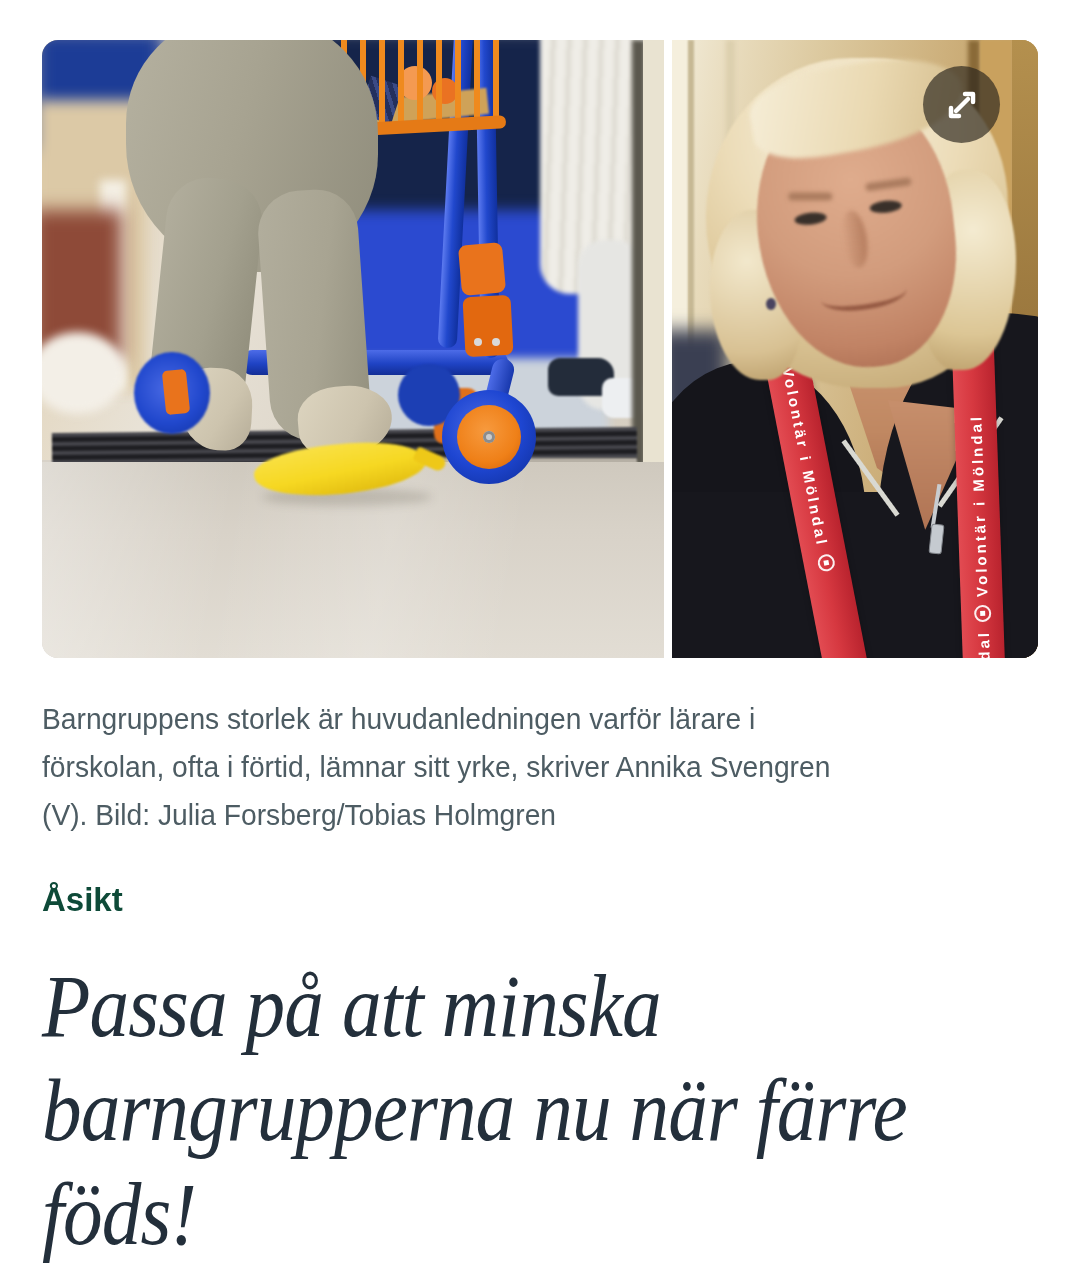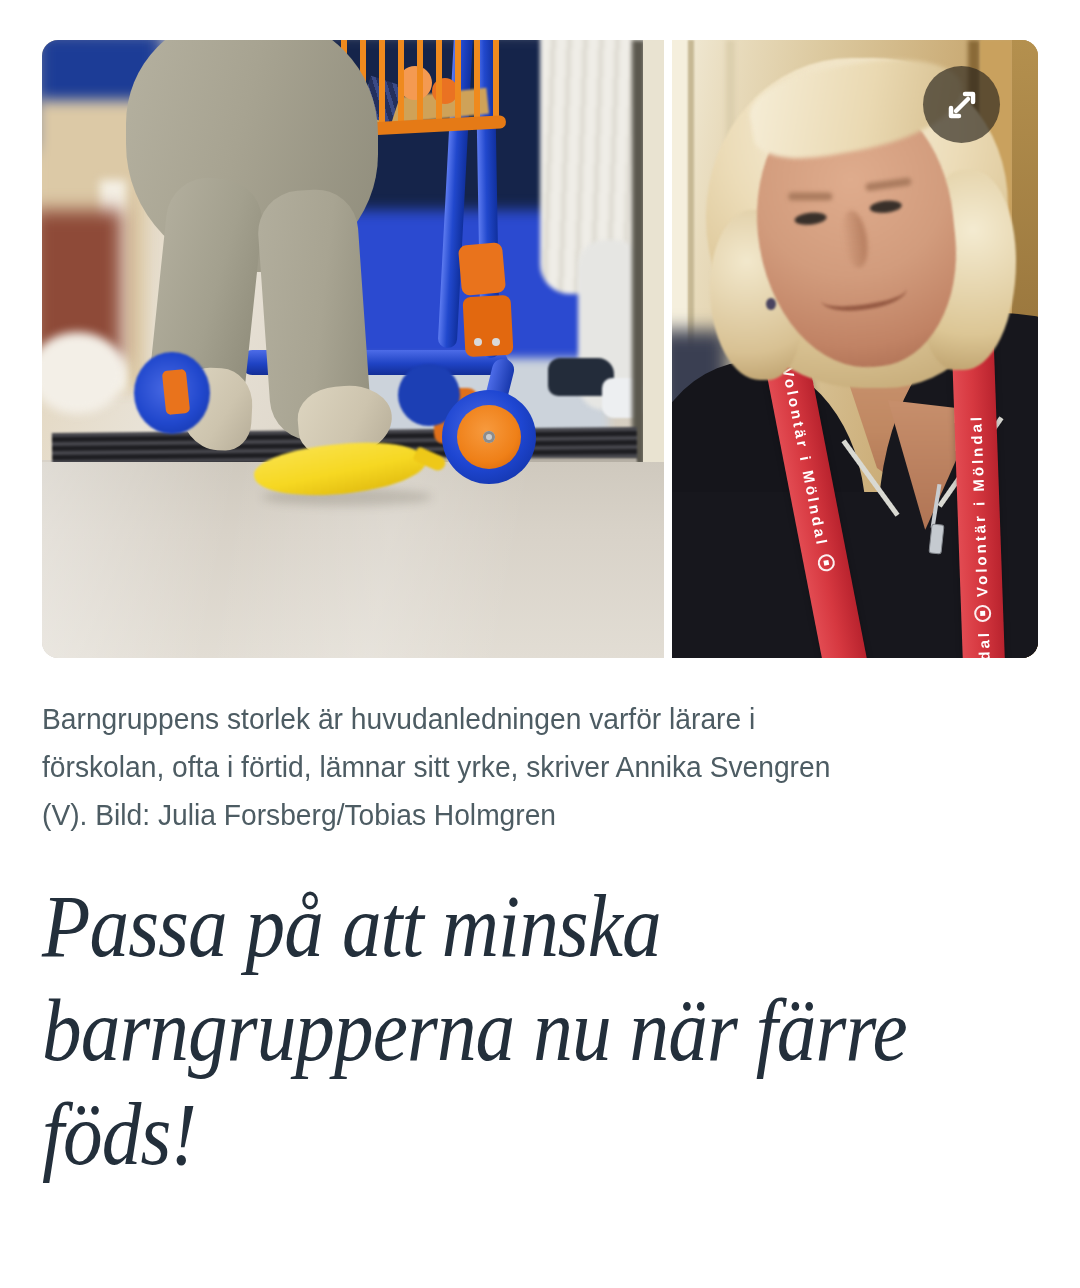--- a/index.html
+++ b/index.html
@@ -291,20 +291,21 @@
       </svg>
     </button>
   </figure>
 
   <p class="caption">
     <span>Barngruppens storlek är huvudanledningen varför lärare i</span>
     <span>förskolan, ofta i förtid, lämnar sitt yrke, skriver Annika Svengren</span>
     <span>(V). Bild: Julia Forsberg/Tobias Holmgren</span>
   </p>
 
+  <div class="kicker">Åsikt</div>
 
   <h1 class="headline">
     <span>Passa på att minska</span>
     <span>barngrupperna nu när färre</span>
     <span>föds!</span>
   </h1>
 
 </div>
 
 </body></html>

